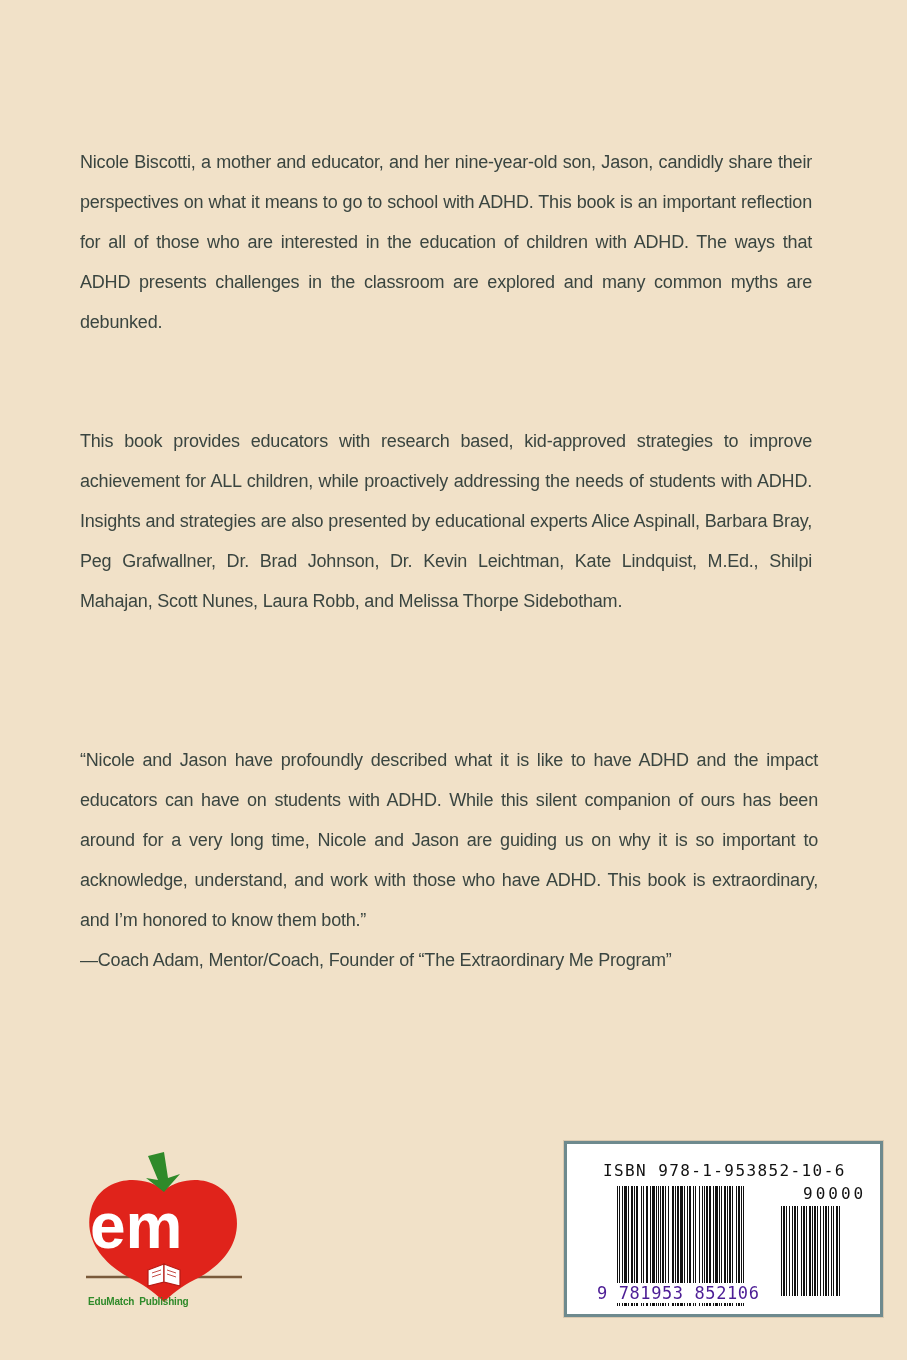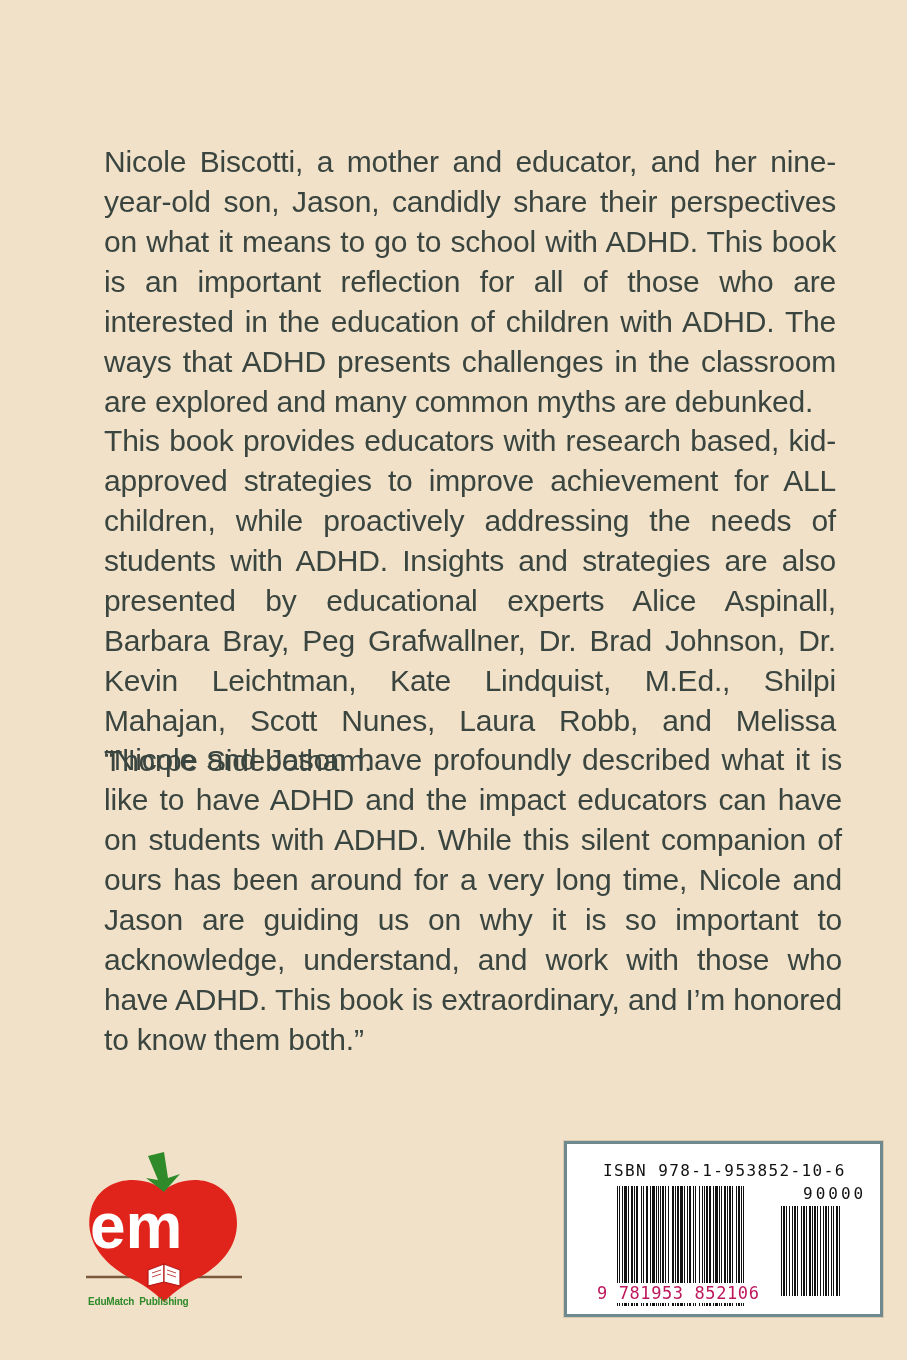--- a/index.html
+++ b/index.html
@@ -6,23 +6,23 @@
   body {
     width: 907px; height: 1360px;
     background: #f1e1c8;
     position: relative;
     overflow: hidden;
     font-family: "Liberation Sans", "DejaVu Sans", sans-serif;
     color: #3a4540;
   }
   .para {
     position: absolute;
-    left: 104px;
+    left: 80px;
     width: 732px;
-    font-size: 30px;
+    font-size: 18px;
     line-height: 40px;
     text-align: justify;
     letter-spacing: -0.2px;
     margin: 0;
   }
   #p1 { top: 142px; }
   #p2 { top: 421px; }
   #p3 { top: 740px; width: 738px; text-align: left; }
   #p3 .quote-line { display: block; text-align: justify; }
   .attribution { display: block; }
@@ -69,41 +69,42 @@
     letter-spacing: 3px;
     color: #111;
     margin-left: 14px;
   }
   .ean-text {
     position: absolute;
     left: 30px; top: 139px;
     font-family: "DejaVu Sans Mono", "Liberation Mono", monospace;
     font-size: 17px;
     letter-spacing: 0.6px;
-    color: #be185d;
+    color: #4c1d95;
     background: #fff;
   }
   .bars-main {
     position: absolute;
     left: 50px; top: 42px;
     width: 148px; height: 120px;
   }
   .bars-addon {
     position: absolute;
     left: 214px; top: 62px;
     width: 76px; height: 90px;
   }
 </style>
 </head>
 <body>
 
 <p class="para" id="p1">Nicole Biscotti, a mother and educator, and her nine-year-old son, Jason, candidly share their perspectives on what it means to go to school with ADHD. This book is an important reflection for all of those who are interested in the education of children with ADHD. The ways that ADHD presents challenges in the classroom  are explored and many common myths are debunked.</p>
 <p class="para" id="p2">This book provides educators with research based, kid-approved strategies to improve achievement for ALL children, while proactively addressing the needs of students with ADHD.  Insights and strategies are also presented by educational experts Alice Aspinall, Barbara Bray, Peg Grafwallner, Dr. Brad Johnson, Dr. Kevin Leichtman, Kate Lindquist, M.Ed., Shilpi Mahajan, Scott Nunes, Laura Robb, and Melissa Thorpe Sidebotham.</p>
 <p class="para" id="p3">
   <span class="quote-line">“Nicole and Jason have profoundly described what it is like to have ADHD and the impact educators can have on students with ADHD. While this silent companion of ours has been around for a very long time, Nicole and Jason are guiding us on why it is so important to acknowledge, understand, and work with those who have ADHD. This book is extraordinary, and I’m honored to know them both.”</span>
+  <span class="attribution">—Coach Adam, Mentor/Coach, Founder of “The Extraordinary Me Program”</span>
 </p>
 
 <svg class="logo" viewBox="0 0 165 165">
   <line x1="4" y1="127" x2="160" y2="127" stroke="#7a5a3a" stroke-width="2.5"></line>
   <path d="M82 40 C60 24 22 26 10 56 C0 86 18 112 48 128 C60 134 70 140 82 152 C94 140 104 134 116 128 C146 112 162 86 152 56 C140 26 104 24 82 40 Z" fill="#e0231b"></path>
   <path d="M66 6 L82 2 L86 28 L98 24 L82 42 L64 28 L76 30 Z" fill="#2f8a2a"></path>
   <text x="8" y="98" font-family="Liberation Sans, sans-serif" font-size="64" font-weight="bold" fill="#ffffff">em</text>
   <g>
     <path d="M66 120 L82 114 L82 132 L66 136 Z" fill="#fff" stroke="#b51a14" stroke-width="1.2"></path>
     <path d="M98 120 L82 114 L82 132 L98 136 Z" fill="#fff" stroke="#b51a14" stroke-width="1.2"></path>

